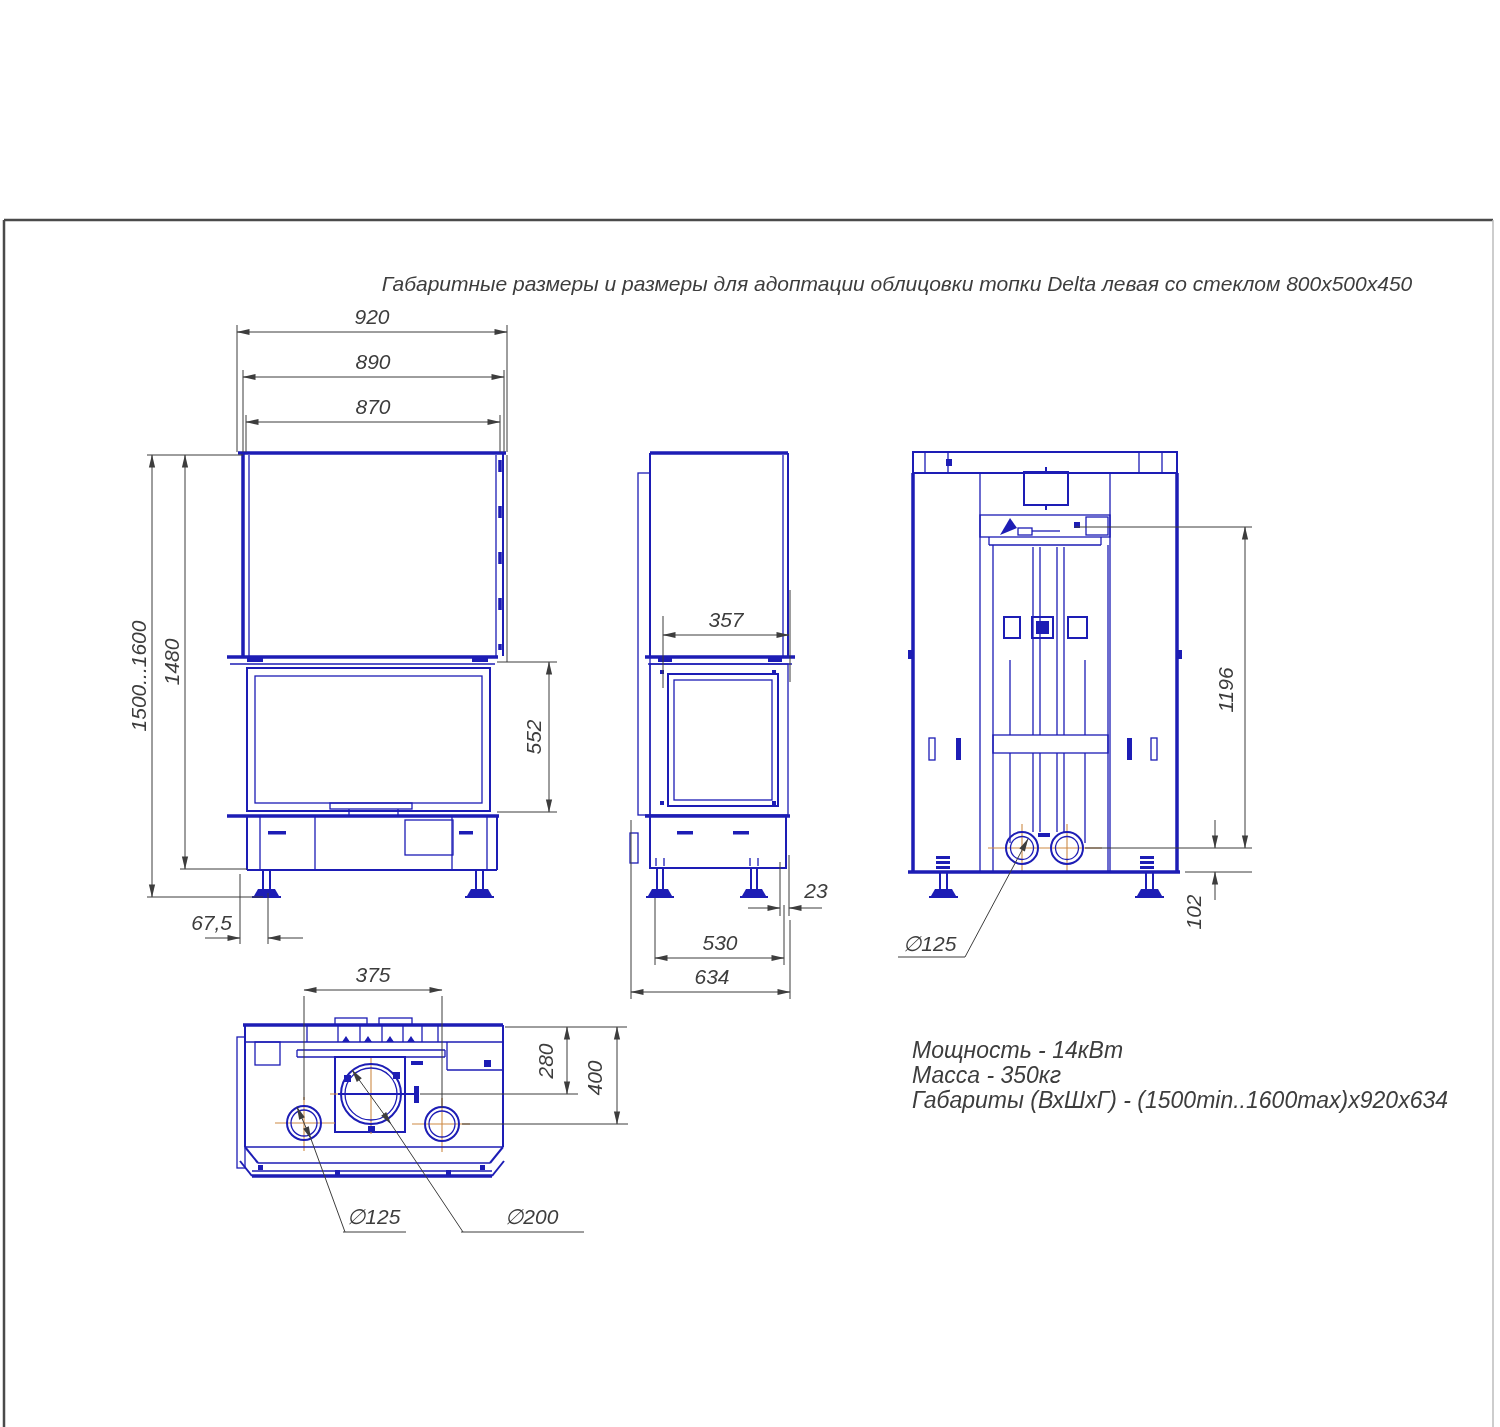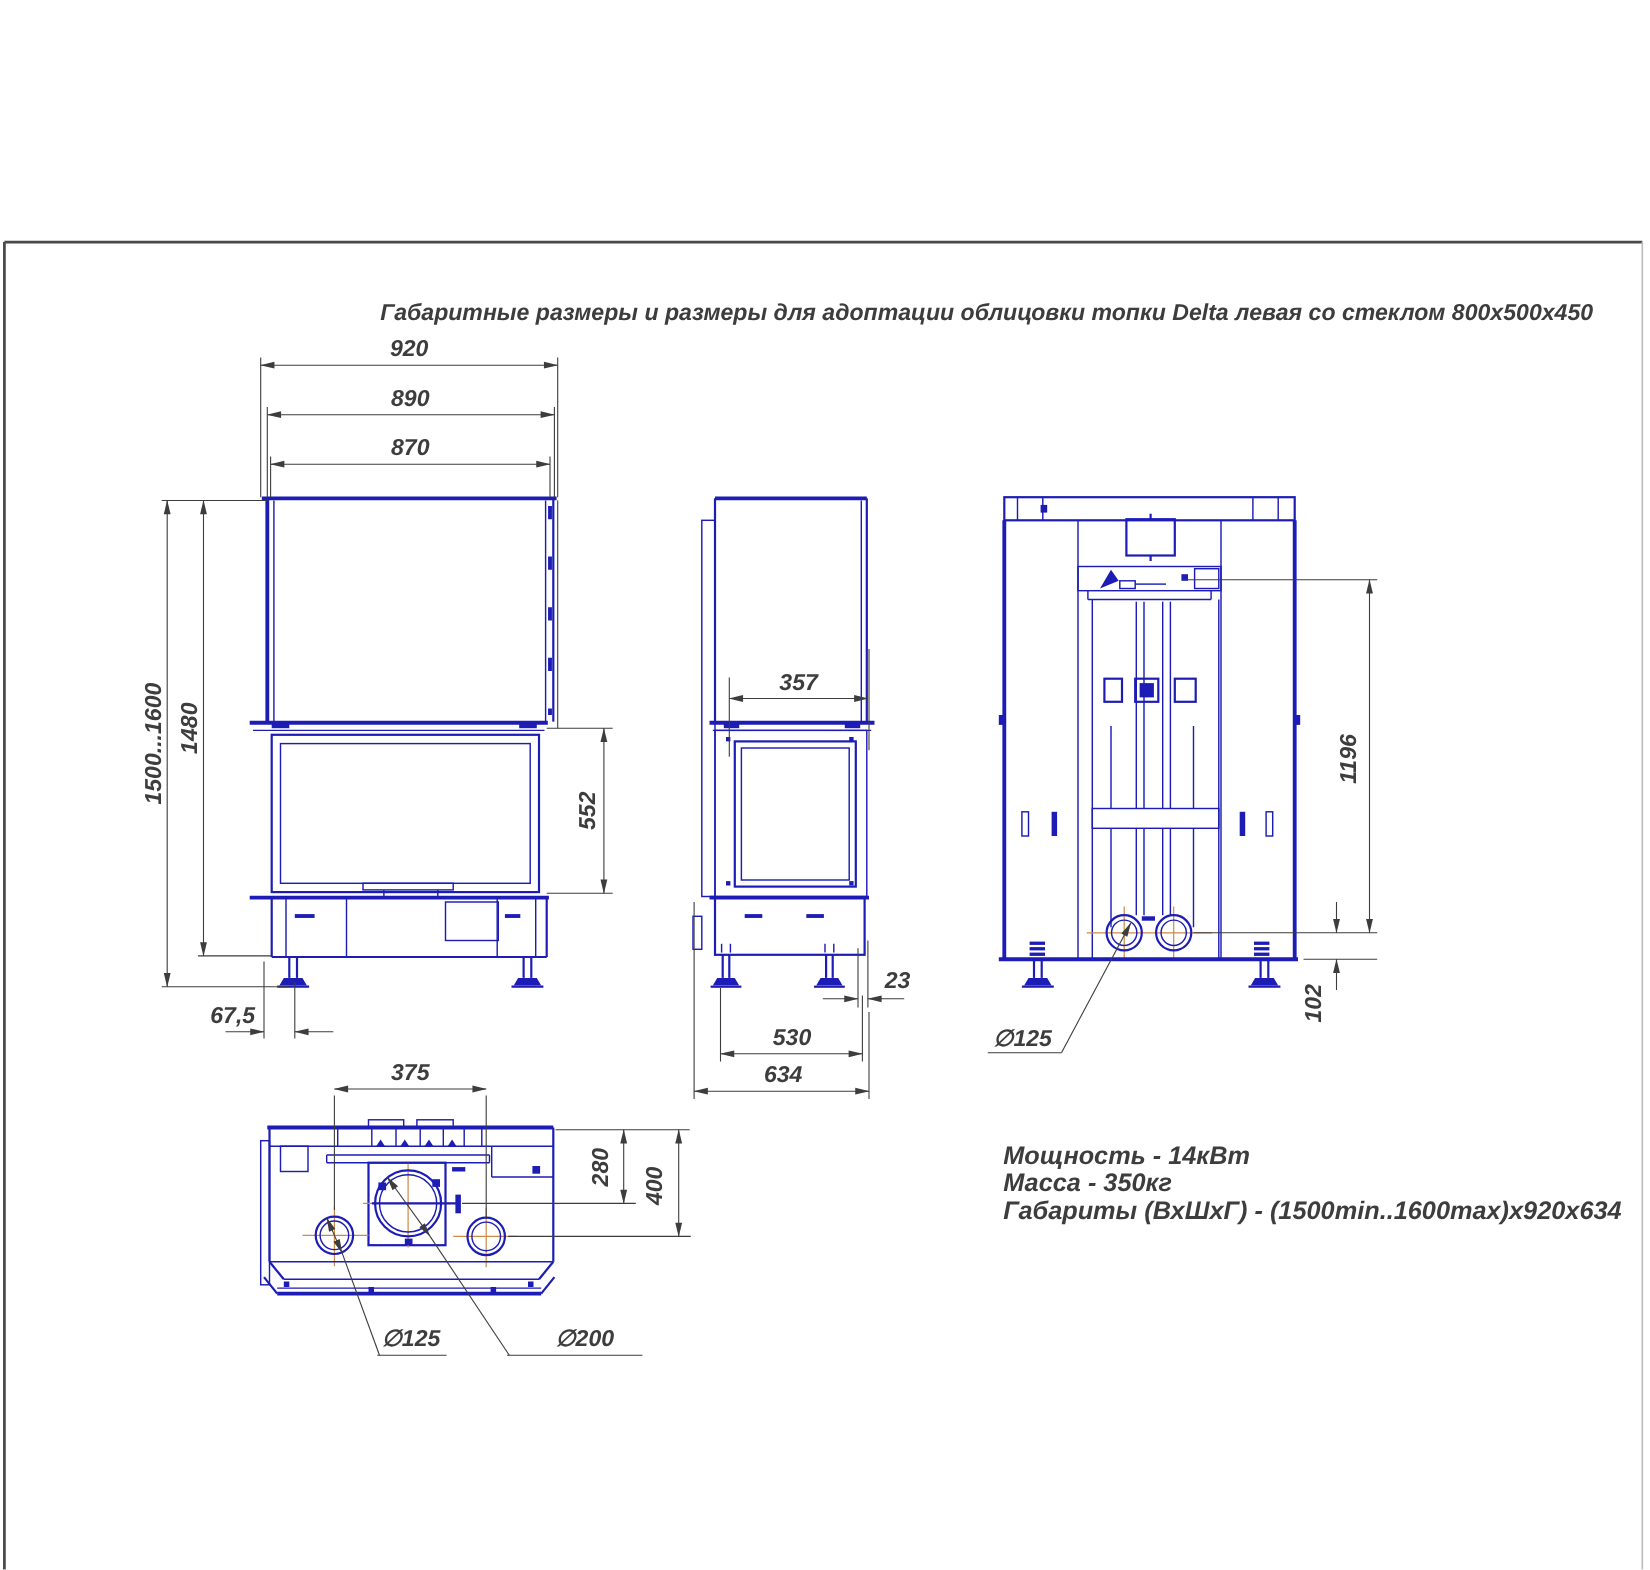--- a/index.html
+++ b/index.html
@@ -1,16 +1,16 @@
 <!DOCTYPE html>
 <html><head>
 <meta charset="utf-8">
 <style>
   html,body { margin:0; padding:0; background:#ffffff; }
-  .stage { position:relative; width:1500px; height:1427px; background:#ffffff; overflow:hidden;font-weight:bold; }
+  .stage { position:relative; width:1500px; height:1427px; background:#ffffff; overflow:hidden; }
   svg { position:absolute; left:0; top:0; }
   .b  { stroke:#1d1db5; stroke-width:2;   fill:none; }
   .b1 { stroke:#1d1db5; stroke-width:1.3; fill:none; }
   .b3 { stroke:#1d1db5; stroke-width:3.5; fill:none; }
   .bf { fill:#1d1db5; stroke:none; }
   .d  { stroke:#3d3d3d; stroke-width:1; fill:none; }
   .c  { stroke:#cd8a45; stroke-width:1.1; fill:none; }
   .frame-dark  { stroke:#4a4a4a; stroke-width:2.5; fill:none; }
   .frame-light { stroke:#bcbcbc; stroke-width:1.5; fill:none; }
   .dimtxt   { font-family:"Liberation Sans",sans-serif; font-style:italic; font-size:21px; fill:#3d3d3d; }

